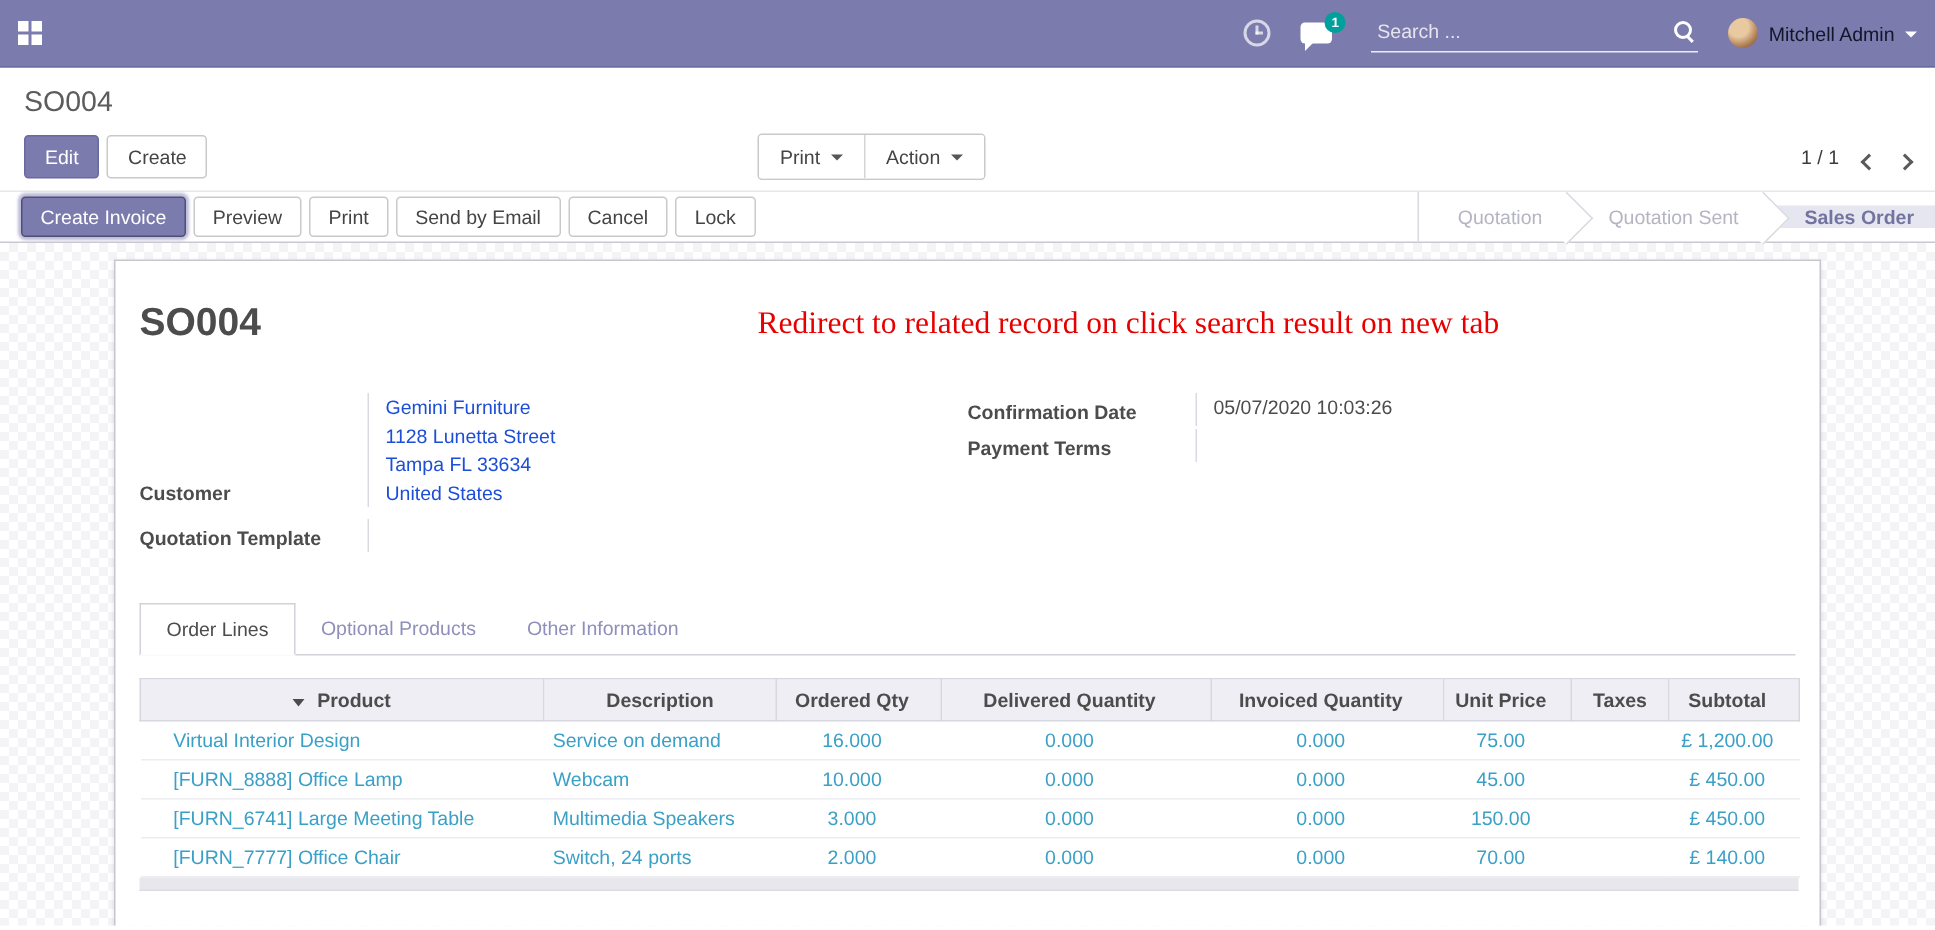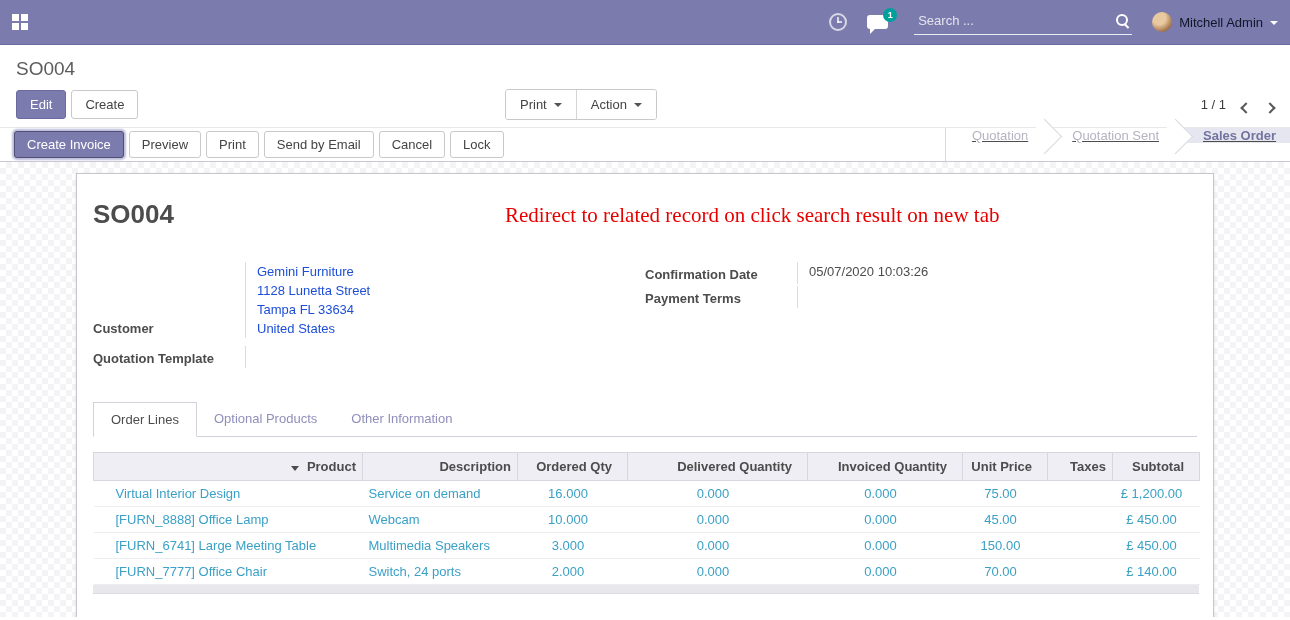--- a/index.html
+++ b/index.html
@@ -56,21 +56,21 @@
   .right-group { margin-left:auto; display:flex; align-items:flex-end; gap:16px; color:#3c3c3c; }
   .pager-val { font-size:13px; }
   .chev { display:inline-block; width:8px; height:8px; border-right:2px solid #5a5a5a; border-bottom:2px solid #5a5a5a; cursor:pointer; }
   .chev.left  { transform:rotate(135deg); }
   .chev.right { transform:rotate(-45deg); }
 
   
   .statusbar { height:35px; border-top:1px solid #e8e8e8; border-bottom:1px solid #c9c9d2; display:flex; align-items:stretch; background:#fff; padding-left:14px; }
   .sb-buttons { display:flex; align-items:center; gap:5px; }
   .sb-buttons .btn { padding:5px 12px; }
-  .sb-status { margin-left:auto; display:flex; align-items:flex-start; border-left:1px solid #d8d8df;text-decoration:underline; }
+  .sb-status { margin-left:auto; display:flex; align-items:center; border-left:1px solid #d8d8df; }
   .pill { position:relative; display:flex; align-items:center; padding:0 18px 0 26px; color:#b4b4c2; background:#fff; font-size:13px; cursor:pointer; }
   .pill::after {
     content:""; position:absolute; top:50%; right:-11px; width:24px; height:24px; margin-top:-12px;
     transform:rotate(45deg); border-top:1px solid #d8d8df; border-right:1px solid #d8d8df; background:inherit;
   }
   .pill:nth-child(1){ z-index:3; } .pill:nth-child(2){ z-index:2; } .pill:nth-child(3){ z-index:1; }
   .pill.active { background:#e5e6f0; color:#73739f; font-weight:bold; padding-right:14px; }
   .pill.active::after { display:none; }
 
   
@@ -101,21 +101,21 @@
   .fvalue.plain { color:#4c4c4c; }
 
   .tabs { margin-top:34px; border-bottom:1px solid #d2d2da; display:flex; }
   .tab { padding:9px 17px; color:#8f8fbb; cursor:pointer; margin-bottom:-1px; font-size:13px; }
   .tab.active { background:#fff; border:1px solid #d2d2da; border-bottom:1px solid #fff; color:#4c4c4c; }
 
   .olines { margin-top:15px; }
   table.ol { width:1106px; border-collapse:collapse; table-layout:fixed; font-size:13px; }
   table.ol th {
     background:#eeeef4; border:1px solid #d7d7e0; font-weight:bold; color:#4c4c4c;
-    padding:6px 6px; text-align:right; overflow:hidden; white-space:nowrap;
+    padding:6px 6px; text-align:center; overflow:hidden; white-space:nowrap;
   }
   table.ol td {
     border-top:1px solid #ececf1; border-bottom:1px solid #ececf1;
     padding:5px 6px; color:#3aa0c6; overflow:hidden; white-space:nowrap; cursor:pointer;
   }
   .ta-r { text-align:center; padding-right:15px !important; }
   .indent { padding-left:22px !important; }
   .hdr-caret { display:inline-block; width:0; height:0; border-left:4px solid transparent; border-right:4px solid transparent; border-top:5px solid #4c4c4c; margin-right:8px; cursor:pointer; }
   .foot-strip { width:1106px; height:9px; background:#e8e8ec; border-bottom:1px solid #dcdce2; }
 </style>

